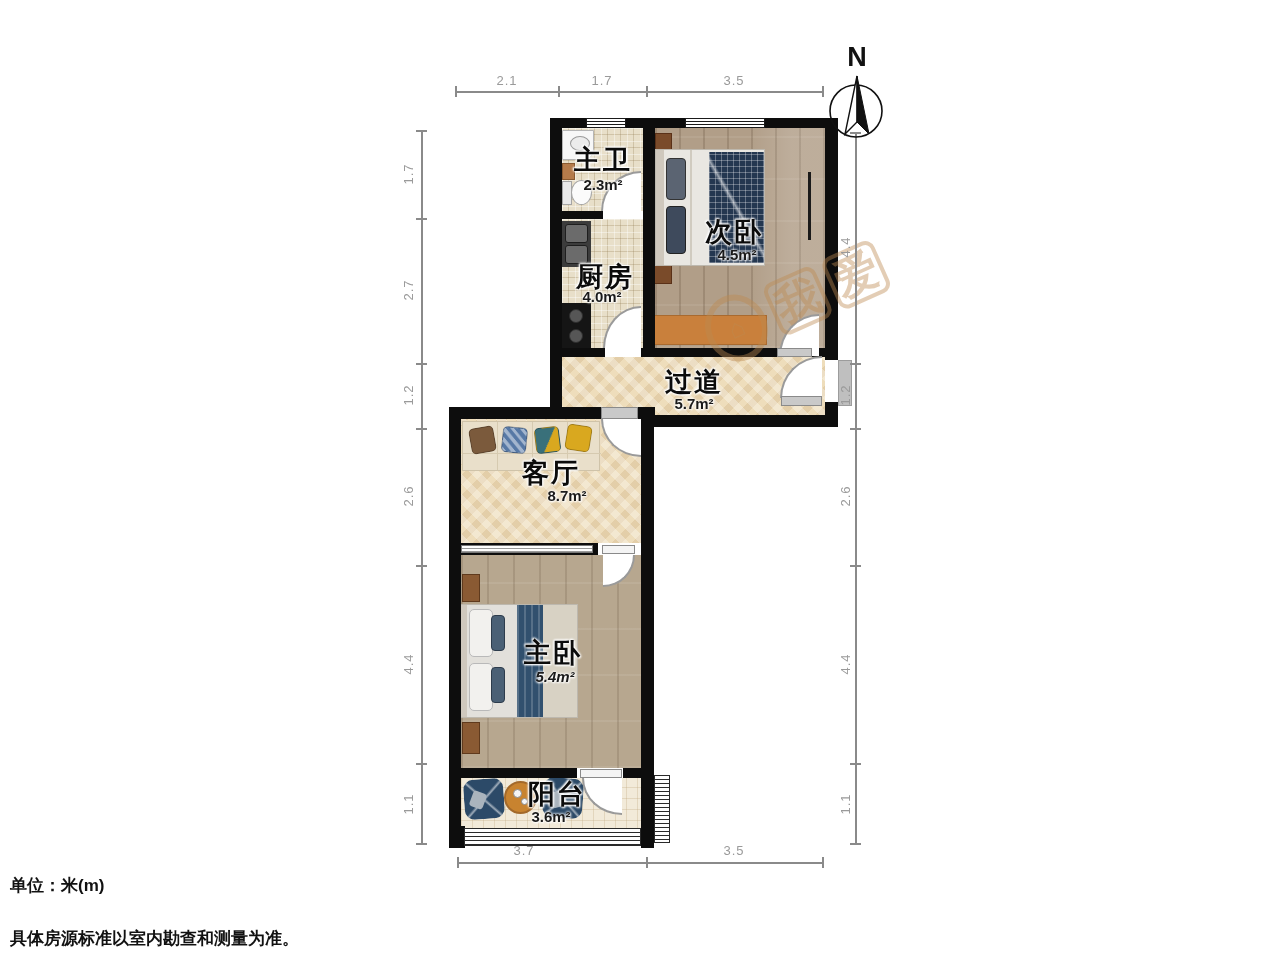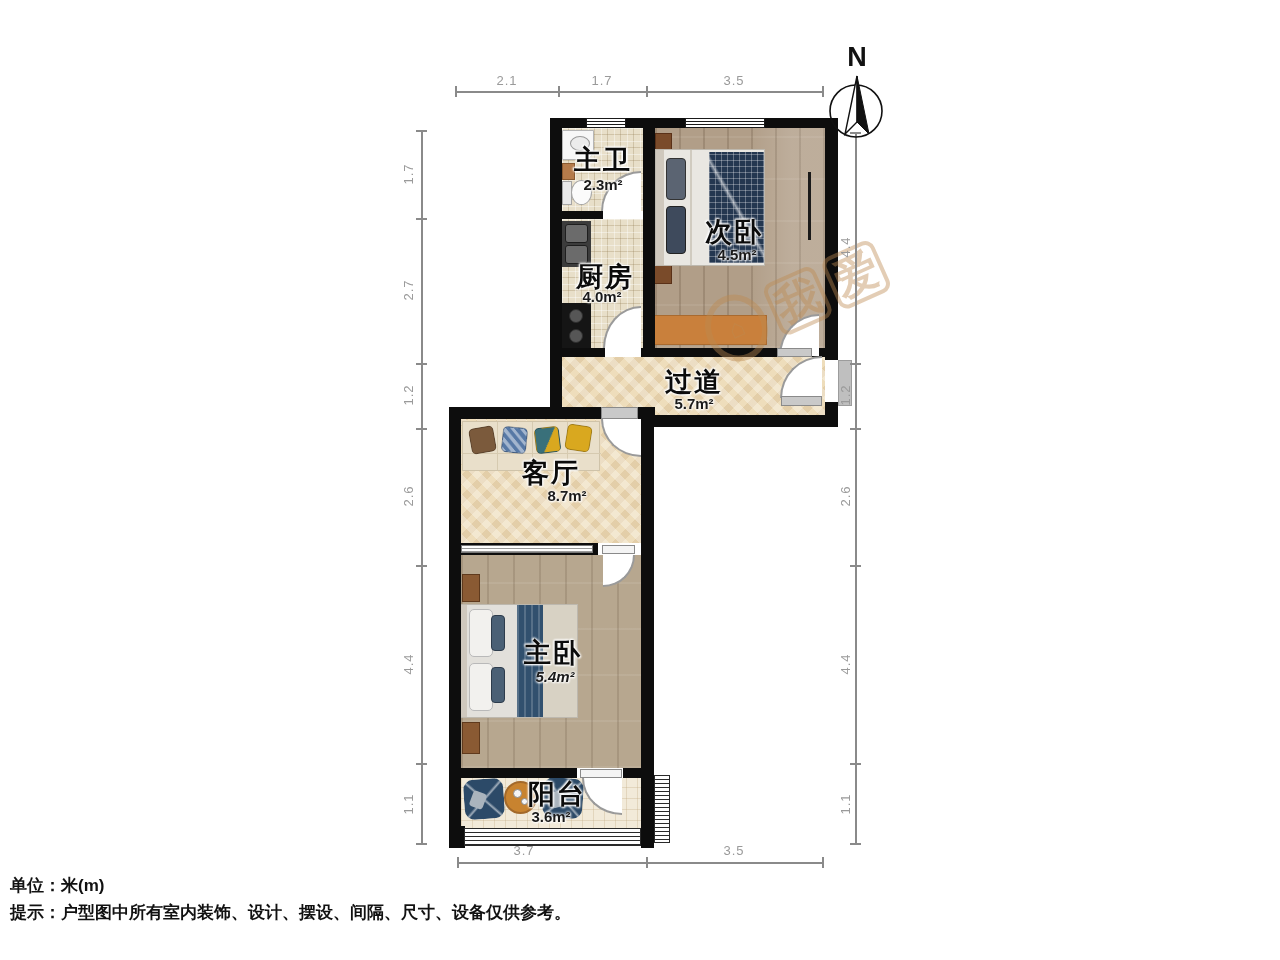--- a/index.html
+++ b/index.html
@@ -244,15 +244,15 @@
   <div class="dimlabV" style="left:845px;top:804px;">1.1</div>
 
   <div class="abs" style="left:840px;top:42px;width:34px;text-align:center;font-size:27px;font-weight:bold;color:#111;">N</div>
   <svg class="abs" style="left:818px;top:68px;" width="80" height="86" viewBox="0 0 80 86">
     <circle cx="38" cy="43" r="26" fill="none" stroke="#111" stroke-width="1.6"></circle>
     <polygon points="39,8 27,66 39,54" fill="#ffffff" stroke="#111" stroke-width="1.4"></polygon>
     <polygon points="39,8 51,66 39,54" fill="#111" stroke="#111" stroke-width="1"></polygon>
   </svg>
 
   <div class="foot" style="top:874px;">单位：米(m)</div>
-  <div class="foot" style="top:901px;">提示：户型图中所有室内装饰、设计、摆设、间隔、尺寸、设备仅供参考。</div>
+  <div class="foot" style="top:927px;">具体房源标准以室内勘查和测量为准。</div>
 
 </div>
 
 </body></html>

